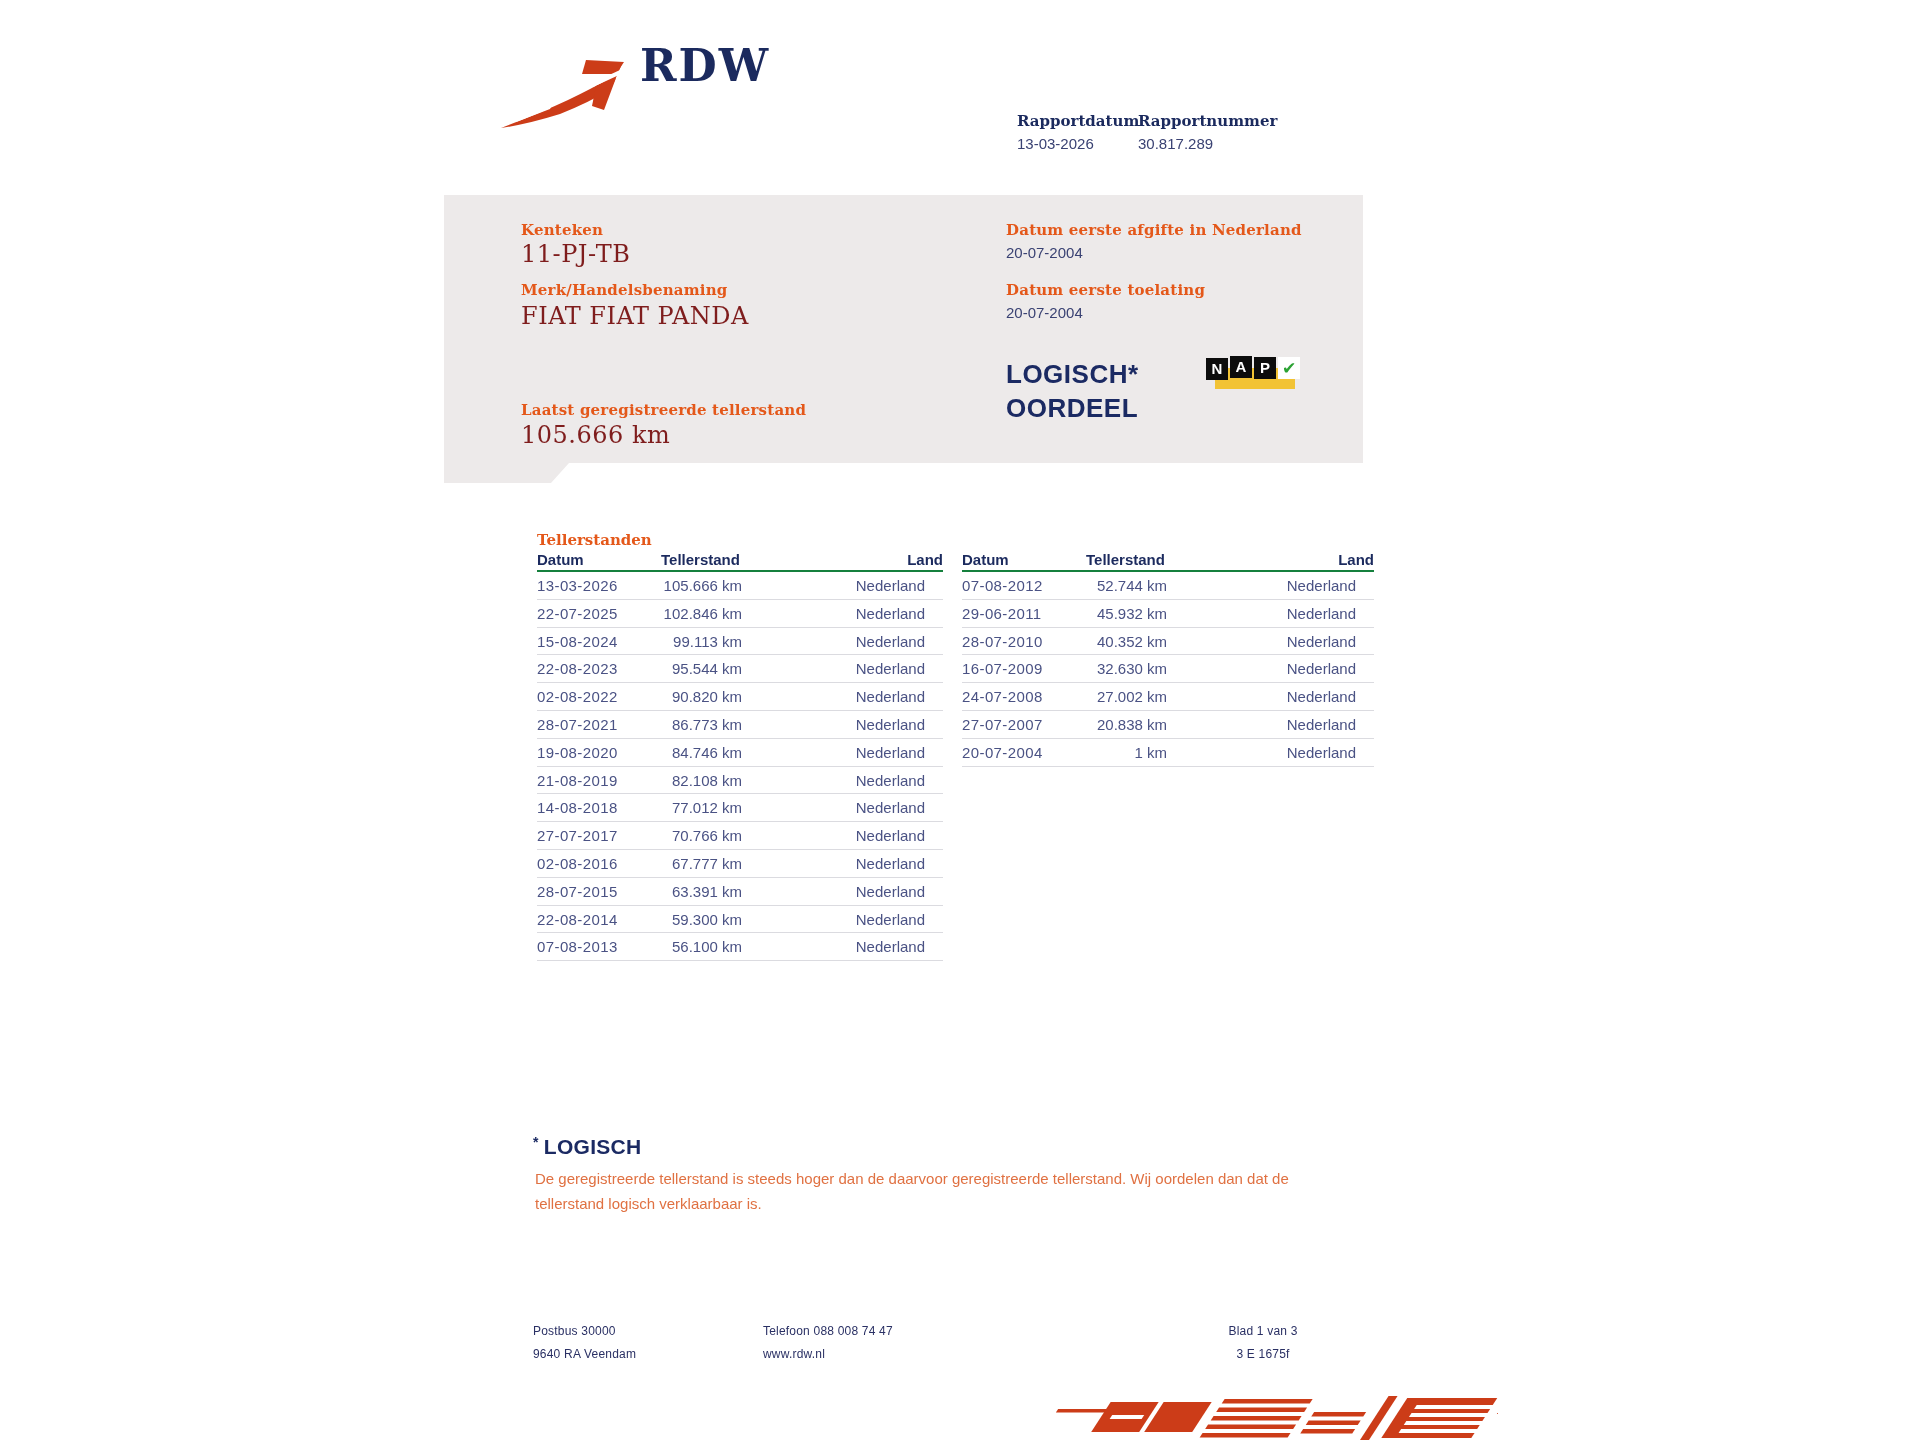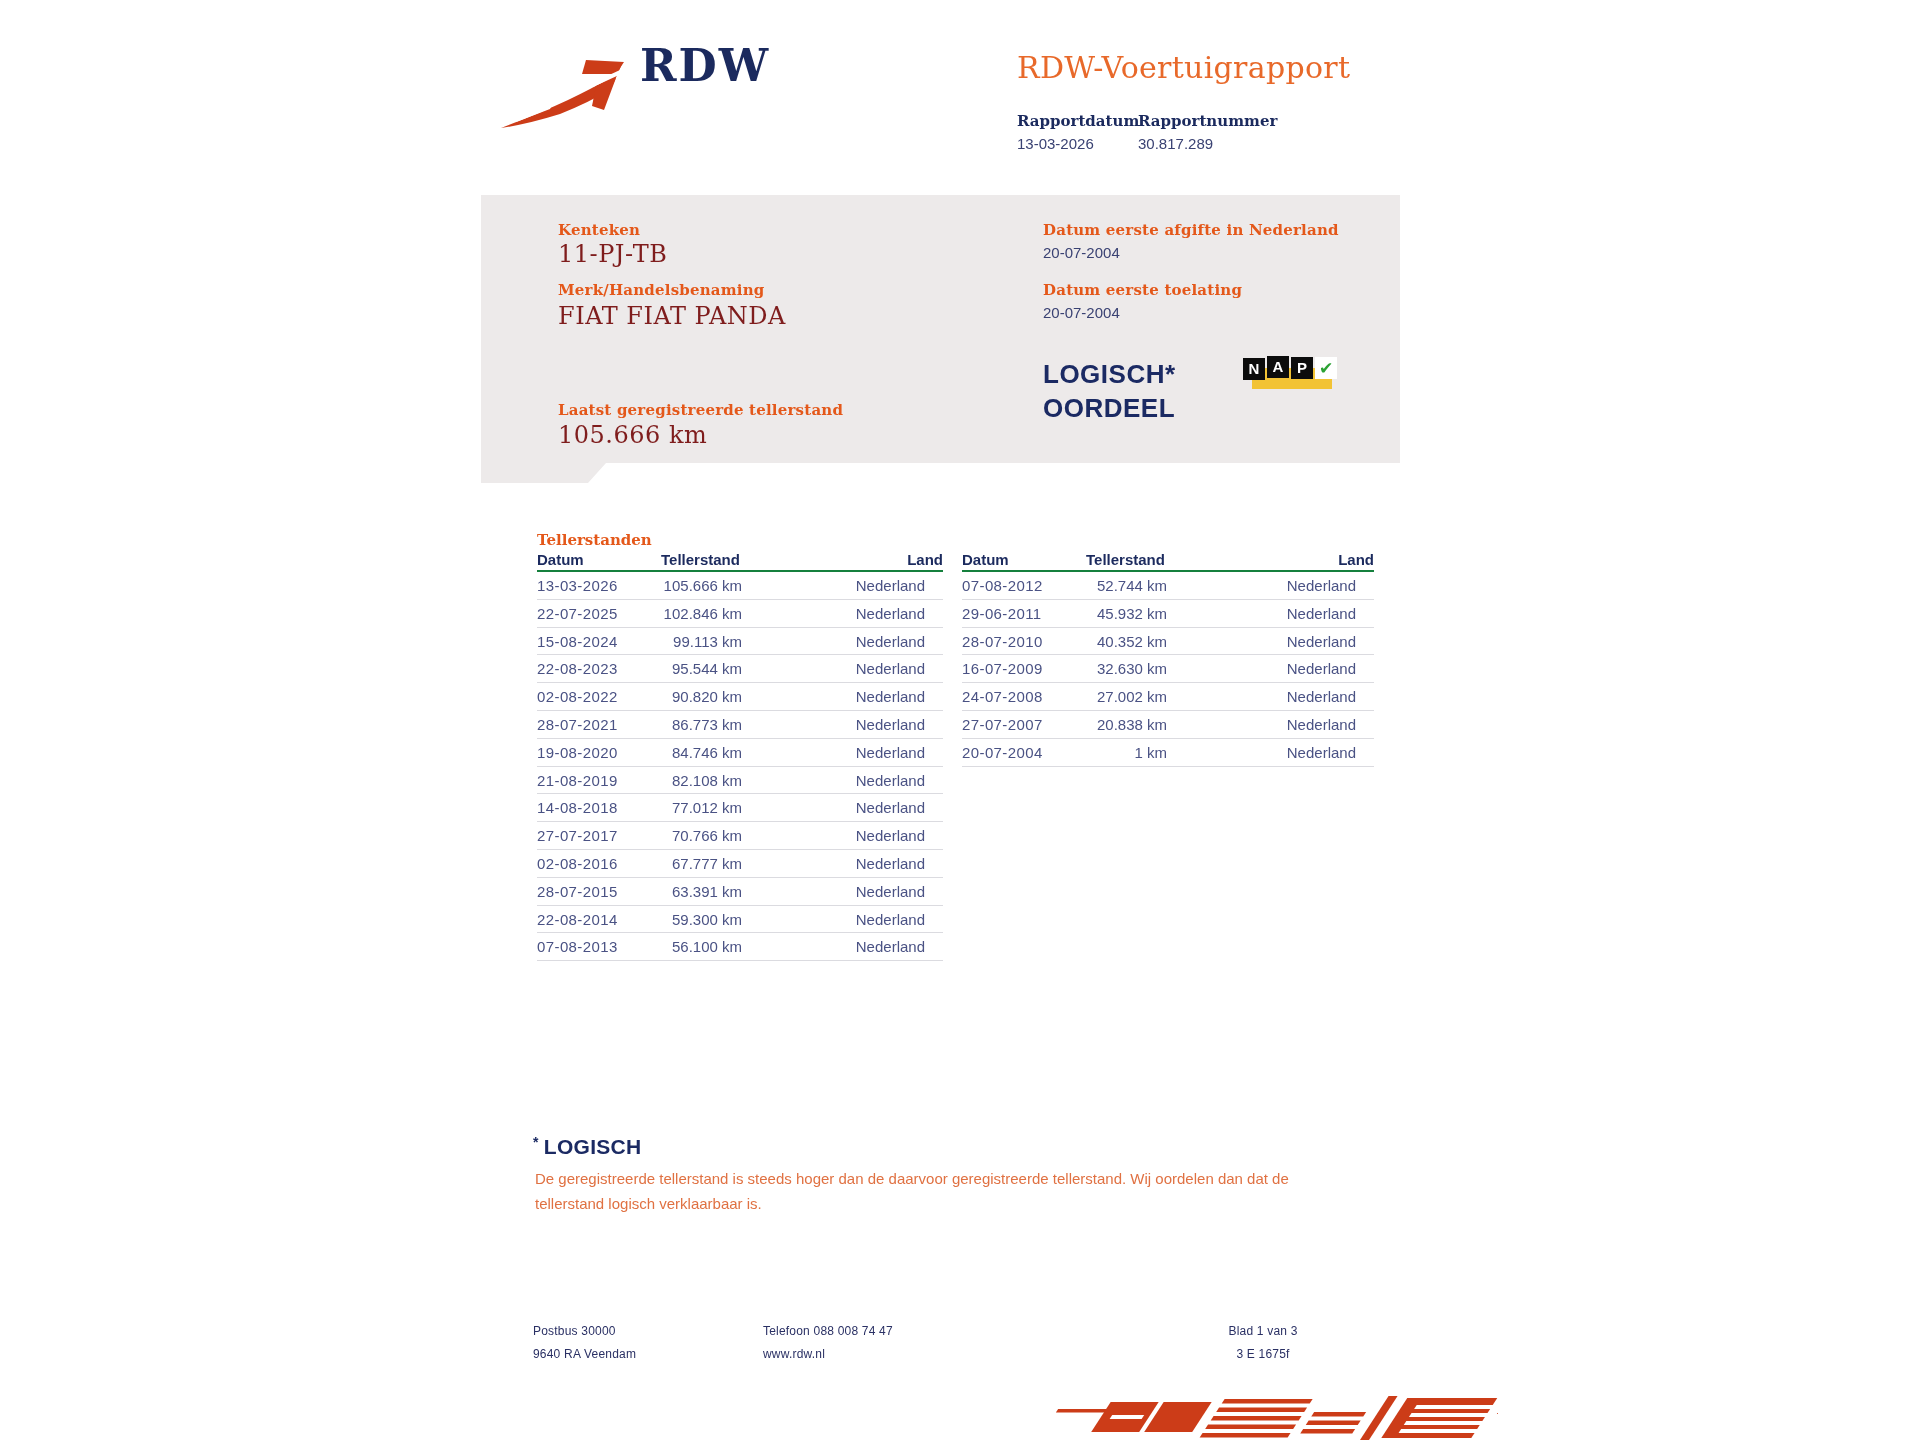--- a/index.html
+++ b/index.html
@@ -10,21 +10,21 @@
   .logo-text{position:absolute;left:640px;top:40px;font-family:"DejaVu Serif",serif;
              font-weight:600;font-size:44px;color:#1B2A5E;letter-spacing:2px;text-align:center;}
   .doc-title{position:absolute;left:1017px;top:50px;font-family:"DejaVu Serif",serif;
              font-size:30px;color:#E8692A;letter-spacing:.3px;}
   .hlabel{position:absolute;font-family:"DejaVu Serif",serif;font-weight:bold;
           font-size:15px;color:#1B2A5E;}
   .sval{font-size:15px;color:#3A4273;font-family:"Liberation Sans",sans-serif;}
   .hval{position:absolute;}
 
   
-  .vbox{position:absolute;left:481px;top:195px;width:1064px;height:288px;background:#EDEAEA;
+  .vbox{position:absolute;left:444px;top:195px;width:1064px;height:288px;background:#EDEAEA;
         clip-path:polygon(0px 0px,919px 0px,919px 268px,125px 268px,107px 288px,0px 288px);}
   .olabel{position:absolute;font-family:"DejaVu Serif",serif;font-weight:bold;
           font-size:15px;color:#E4581A;letter-spacing:.2px;}
   .bigval{position:absolute;font-family:"DejaVu Serif",serif;font-size:24px;
           color:#7f1d1d;letter-spacing:.5px;}
   .oordeel{position:absolute;left:562px;top:162px;font-weight:bold;font-size:26px;
            line-height:34px;color:#1B2A63;letter-spacing:.5px;}
 
   
   .nap{position:absolute;left:762px;top:161px;width:94px;height:36px;}
@@ -78,21 +78,20 @@
   <svg class="logo-swoosh" width="128" height="78" viewBox="0 0 128 78">
     <path fill="#CC3C18" d="M3 76 Q40 62 70 48 Q95 36 112 26 L122 14 L124 12 L113 37 Q92 50 62 62 Q30 72 3 76 Z"></path>
     <path fill="#CC3C18" d="M88 8 L126 10 L118 22 L84 22 Z"></path>
     <path fill="#EDEAEA" d="M84 20 L120 20 L119 24 L82 26 Z" opacity="0"></path>
     <path fill="#ffffff" d="M22 64 L56 50 L52 57 L18 70 Z"></path>
     <path fill="#ffffff" d="M96 30 L122 18 L121 23 L95 35 Z"></path>
     <path fill="#CC3C18" d="M98 34 L118 26 L106 58 L94 54 Z"></path>
   </svg>
   <div class="logo-text">RDW</div>
 
-  <div class="doc-title">RDW-Voertuigrapport</div>
 
   <div class="hlabel" style="left:1017px;top:112px">Rapportdatum</div>
   <div class="hval sval" style="left:1017px;top:135px">13-03-2026</div>
   <div class="hlabel" style="left:1138px;top:112px">Rapportnummer</div>
   <div class="hval sval" style="left:1138px;top:135px">30.817.289</div>
 
   <div class="vbox">
     <div class="olabel" style="left:77px;top:26px">Kenteken</div>
     <div class="bigval" style="left:77px;top:45px">11-PJ-TB</div>
 

